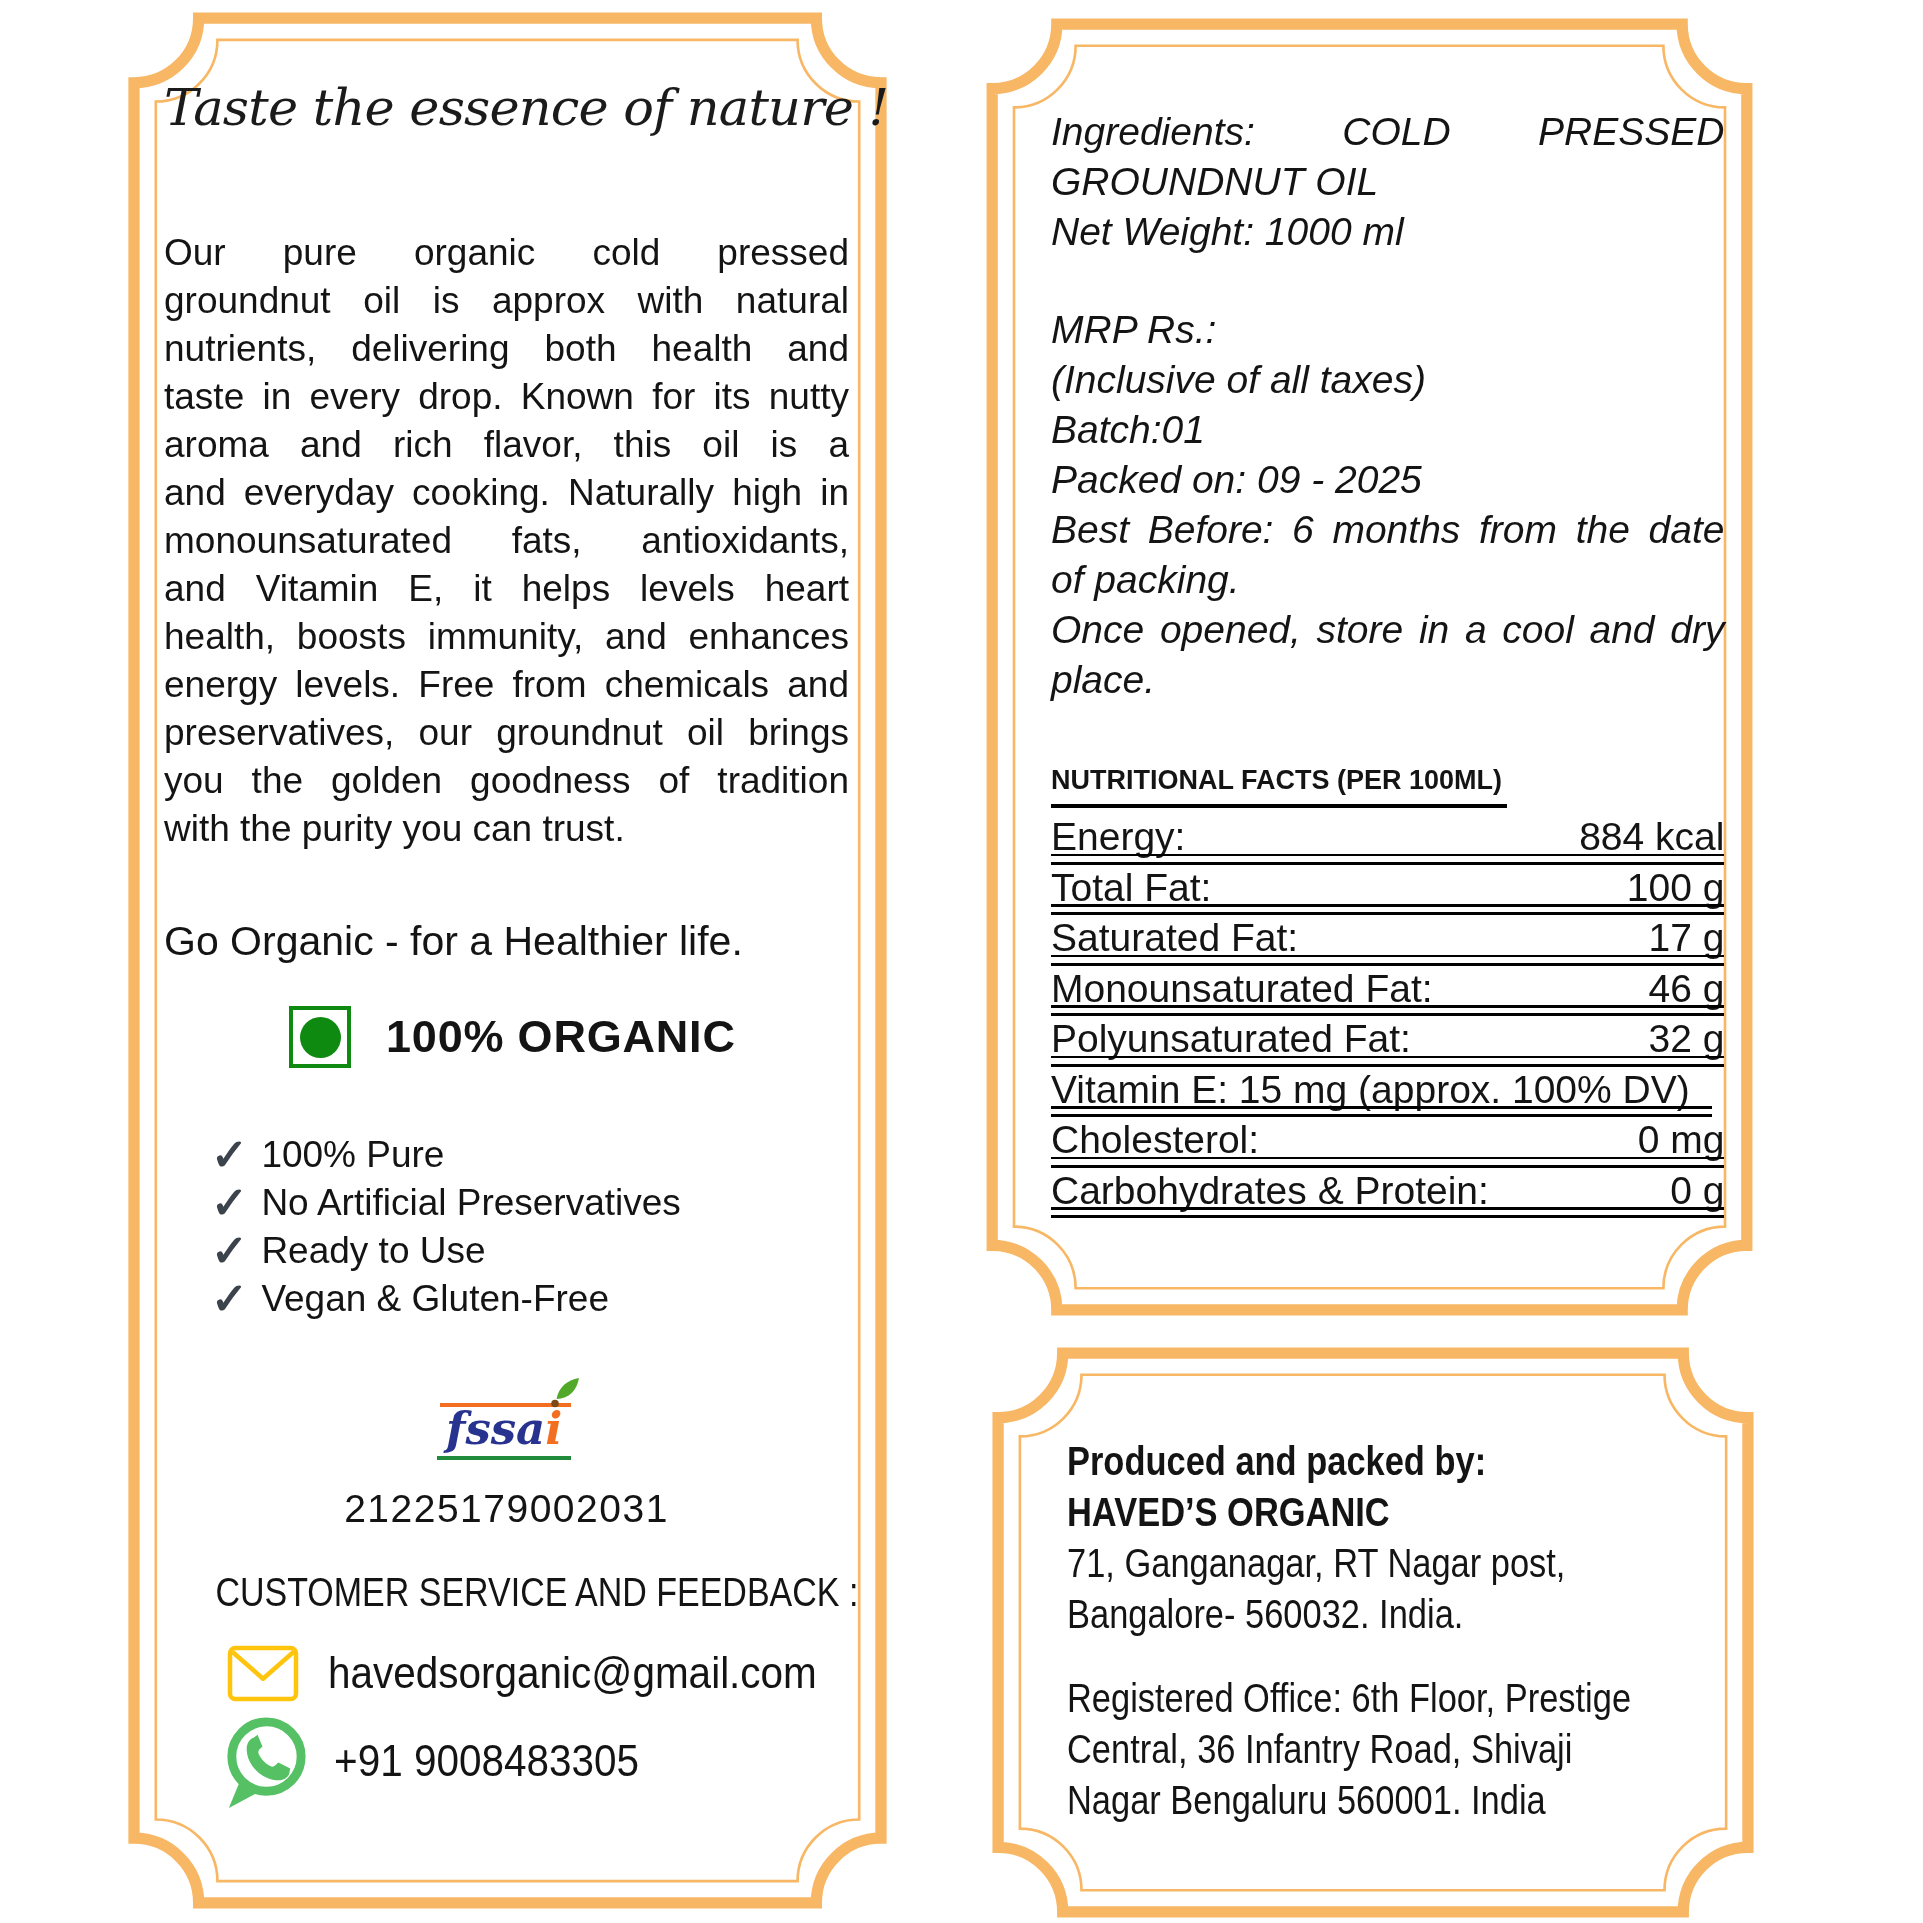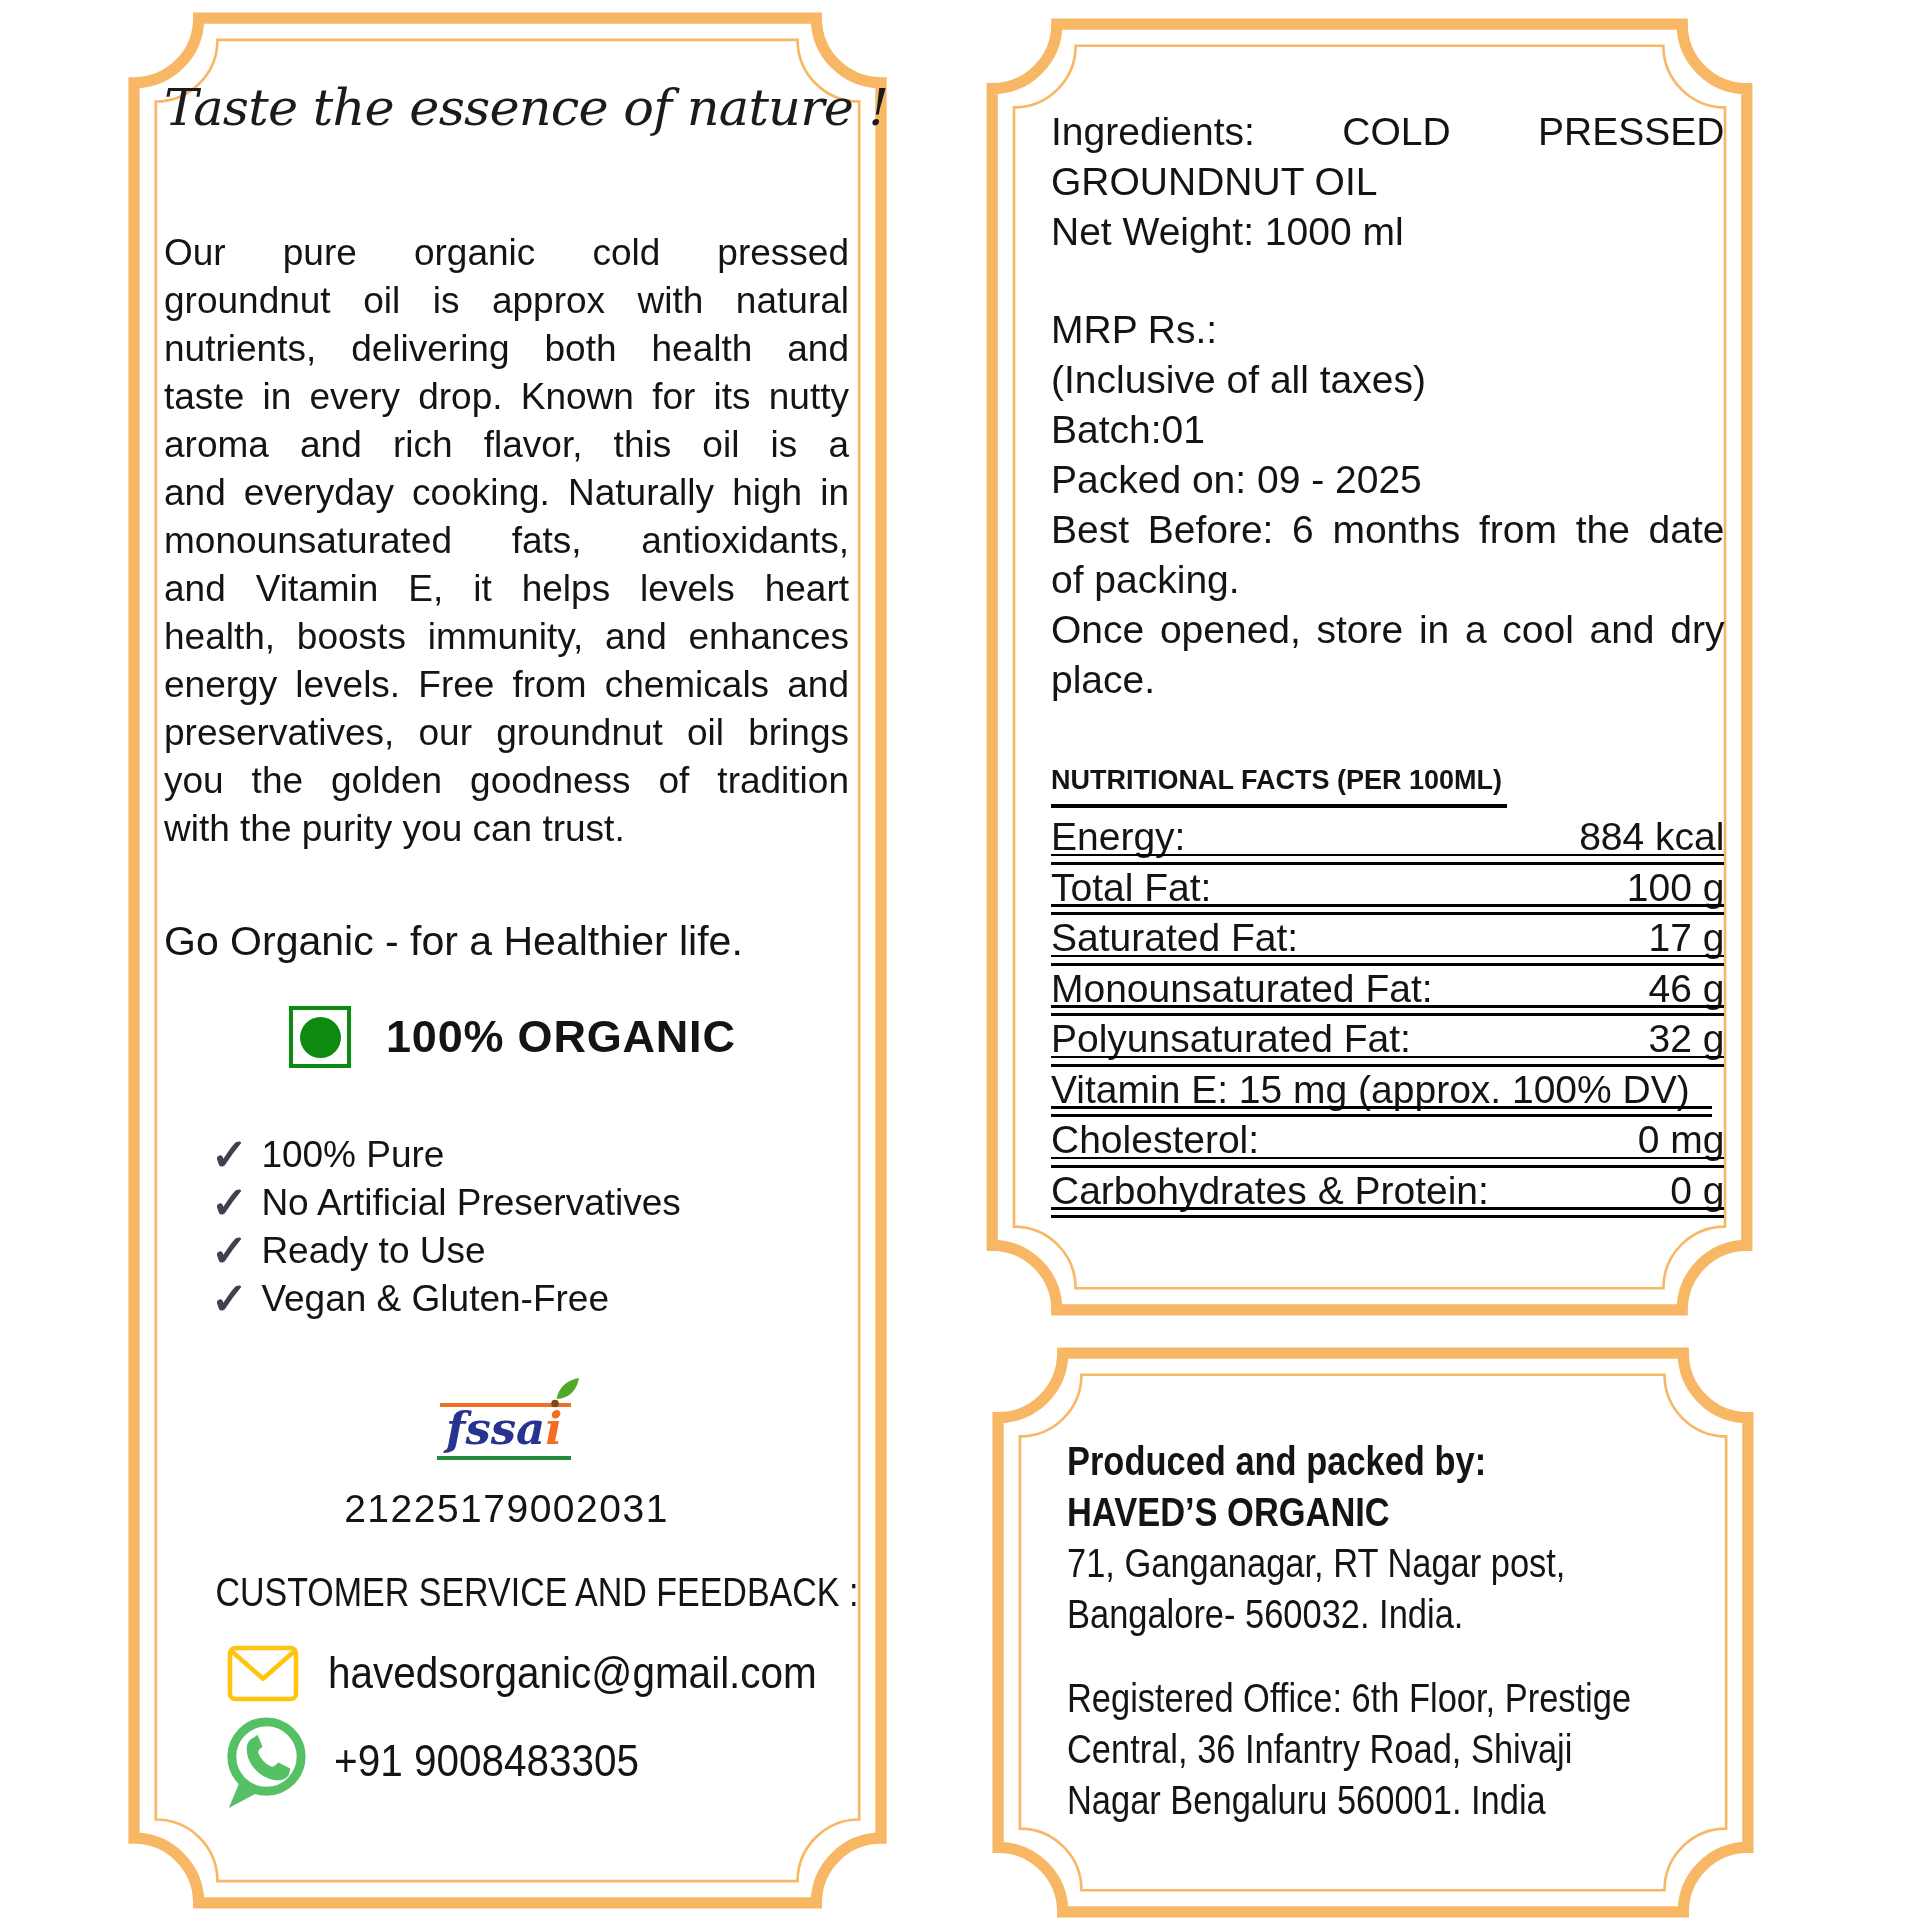--- a/index.html
+++ b/index.html
@@ -48,21 +48,21 @@
   .contact-row{display:flex;align-items:center;margin-left:63px;}
   .contact-row.email{margin-top:28.6px;}
   .contact-row.phone{margin-top:9px;}
   .mail-icon{color:var(--envelope-yellow);margin-right:28.6px;flex:0 0 auto;}
   .wa-icon{color:var(--whatsapp-green);margin-right:19.5px;margin-left:-12px;flex:0 0 auto;}
   .contact-text{font-size:44px;transform:scaleX(.92);transform-origin:left center;white-space:nowrap;}
 
   
   #panel-right-top{left:986px;top:18px;width:767px;height:1298px;}
   #panel-right-top .content{left:65px;right:28.6px;}
-  #rt-lines{margin-top:89px;}
+  #rt-lines{margin-top:89px;font-style:italic;}
   .line{font-size:39px;line-height:50px;}
   .line.spacer{height:48px;}
   .nf-header{
     margin-top:60px;font-size:27px;font-weight:bold;
     border-bottom:4.5px solid #000;padding-bottom:8px;width:fit-content;padding-right:4.5px;
   }
   #nf-rows{margin-top:9px;}
   .nf-row{
     position:relative;display:flex;justify-content:space-between;
     font-size:39px;line-height:40px;padding-bottom:4.5px;margin-top:3px;

